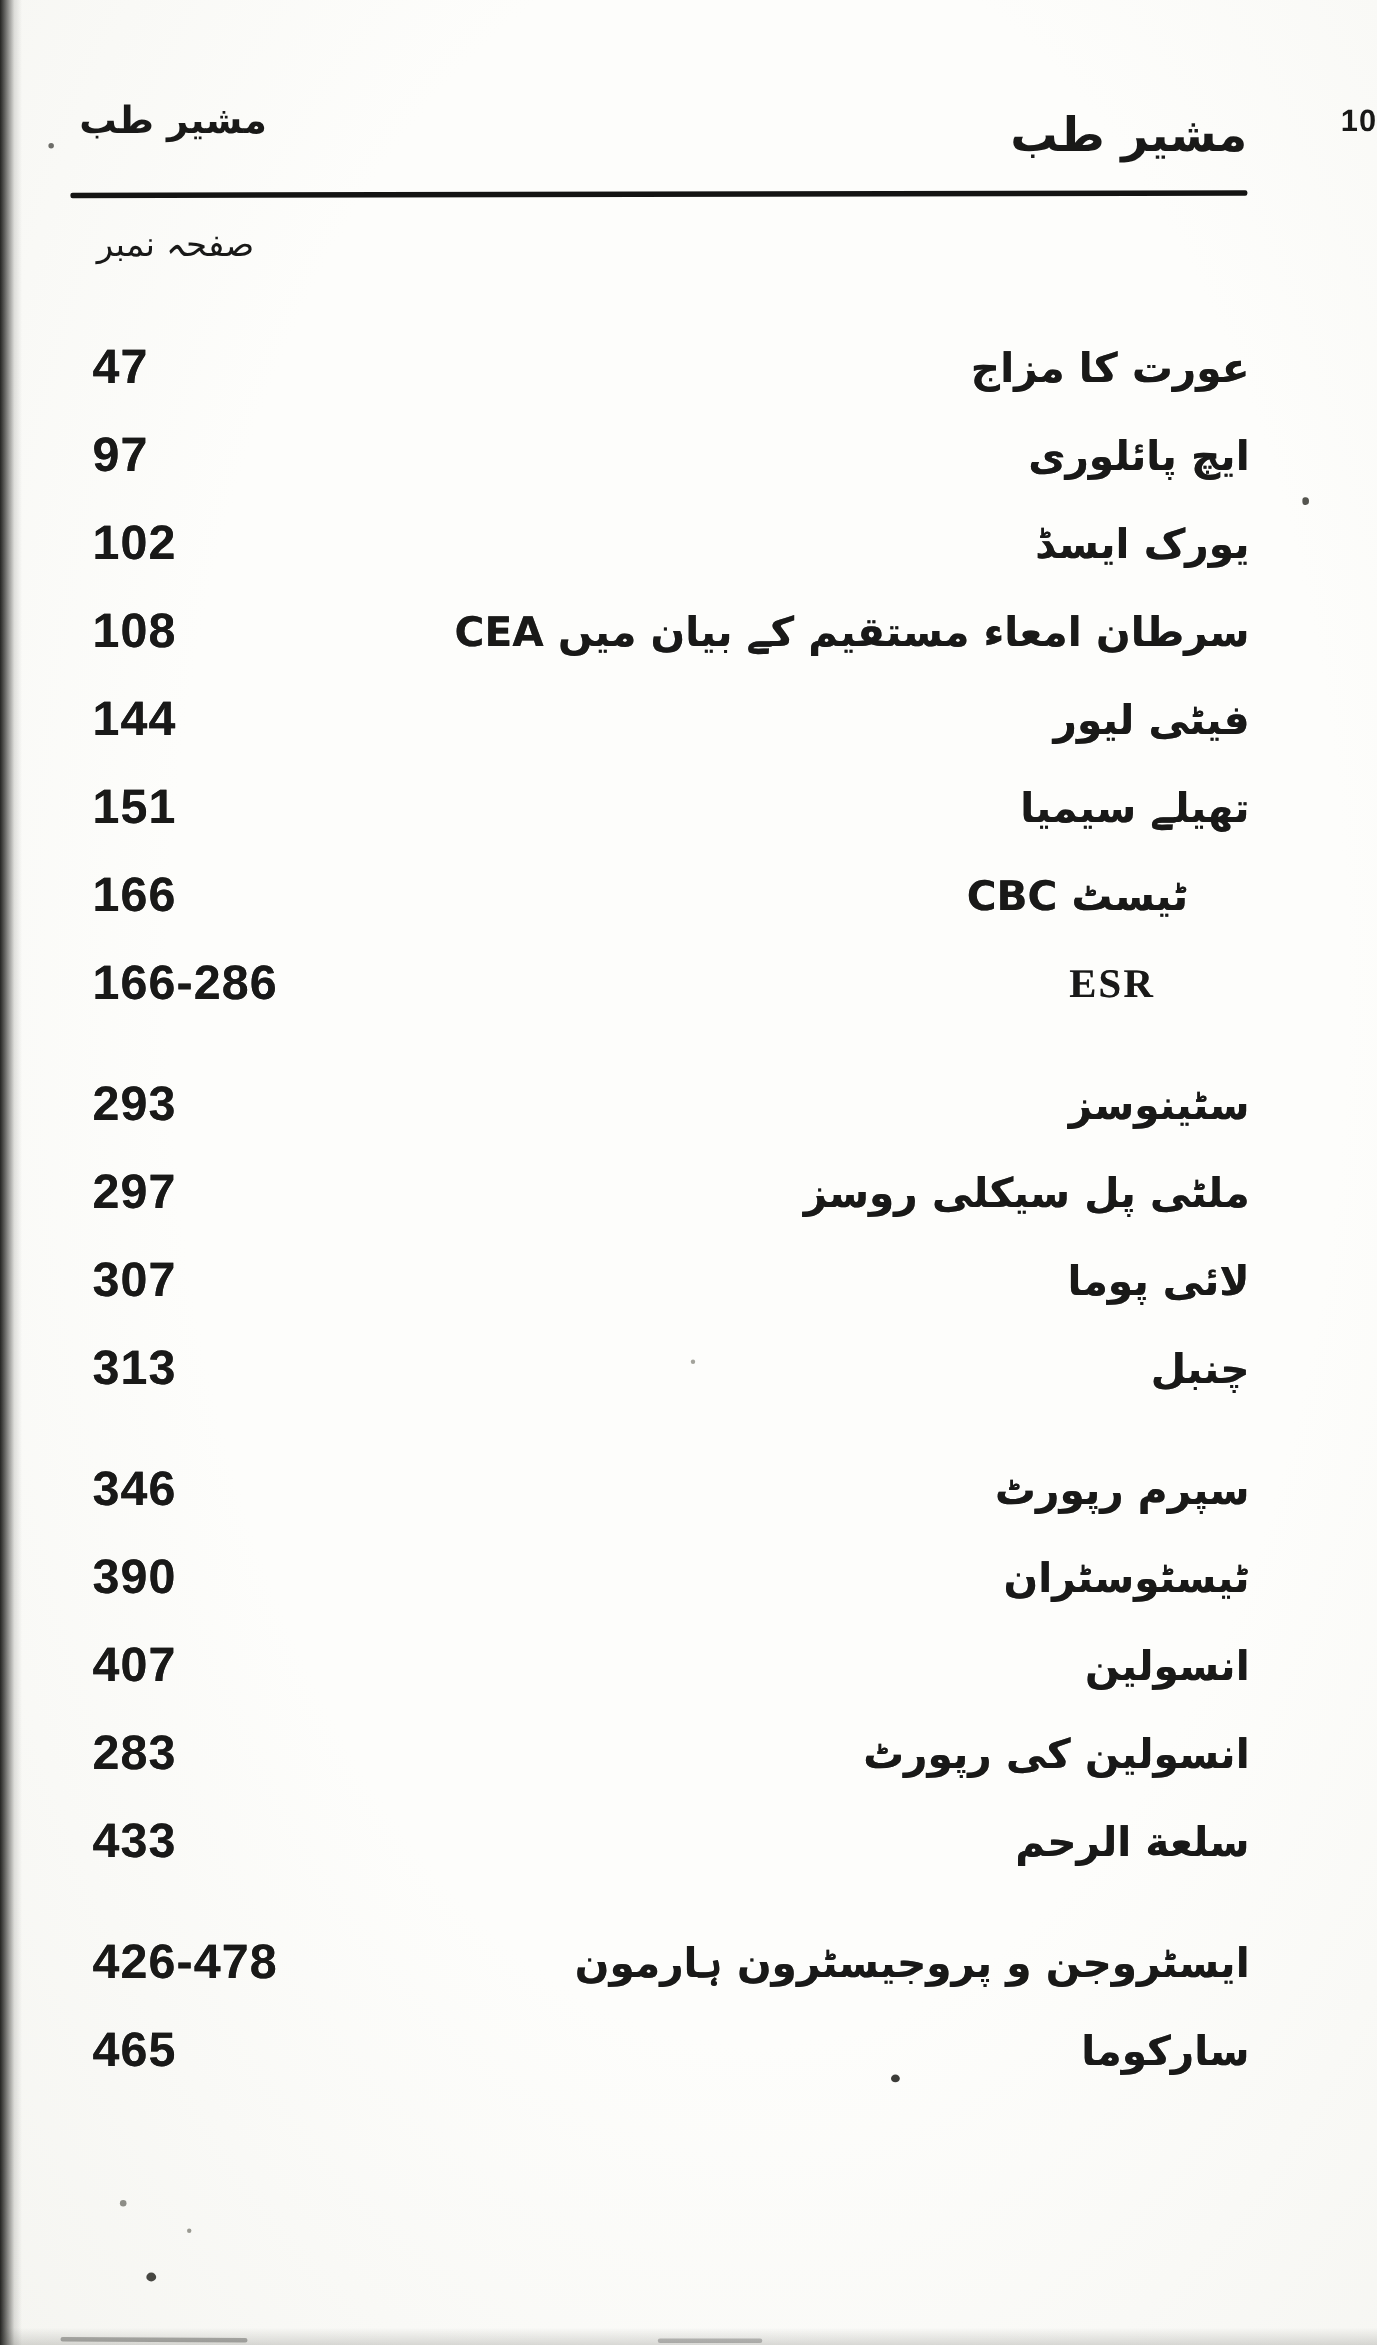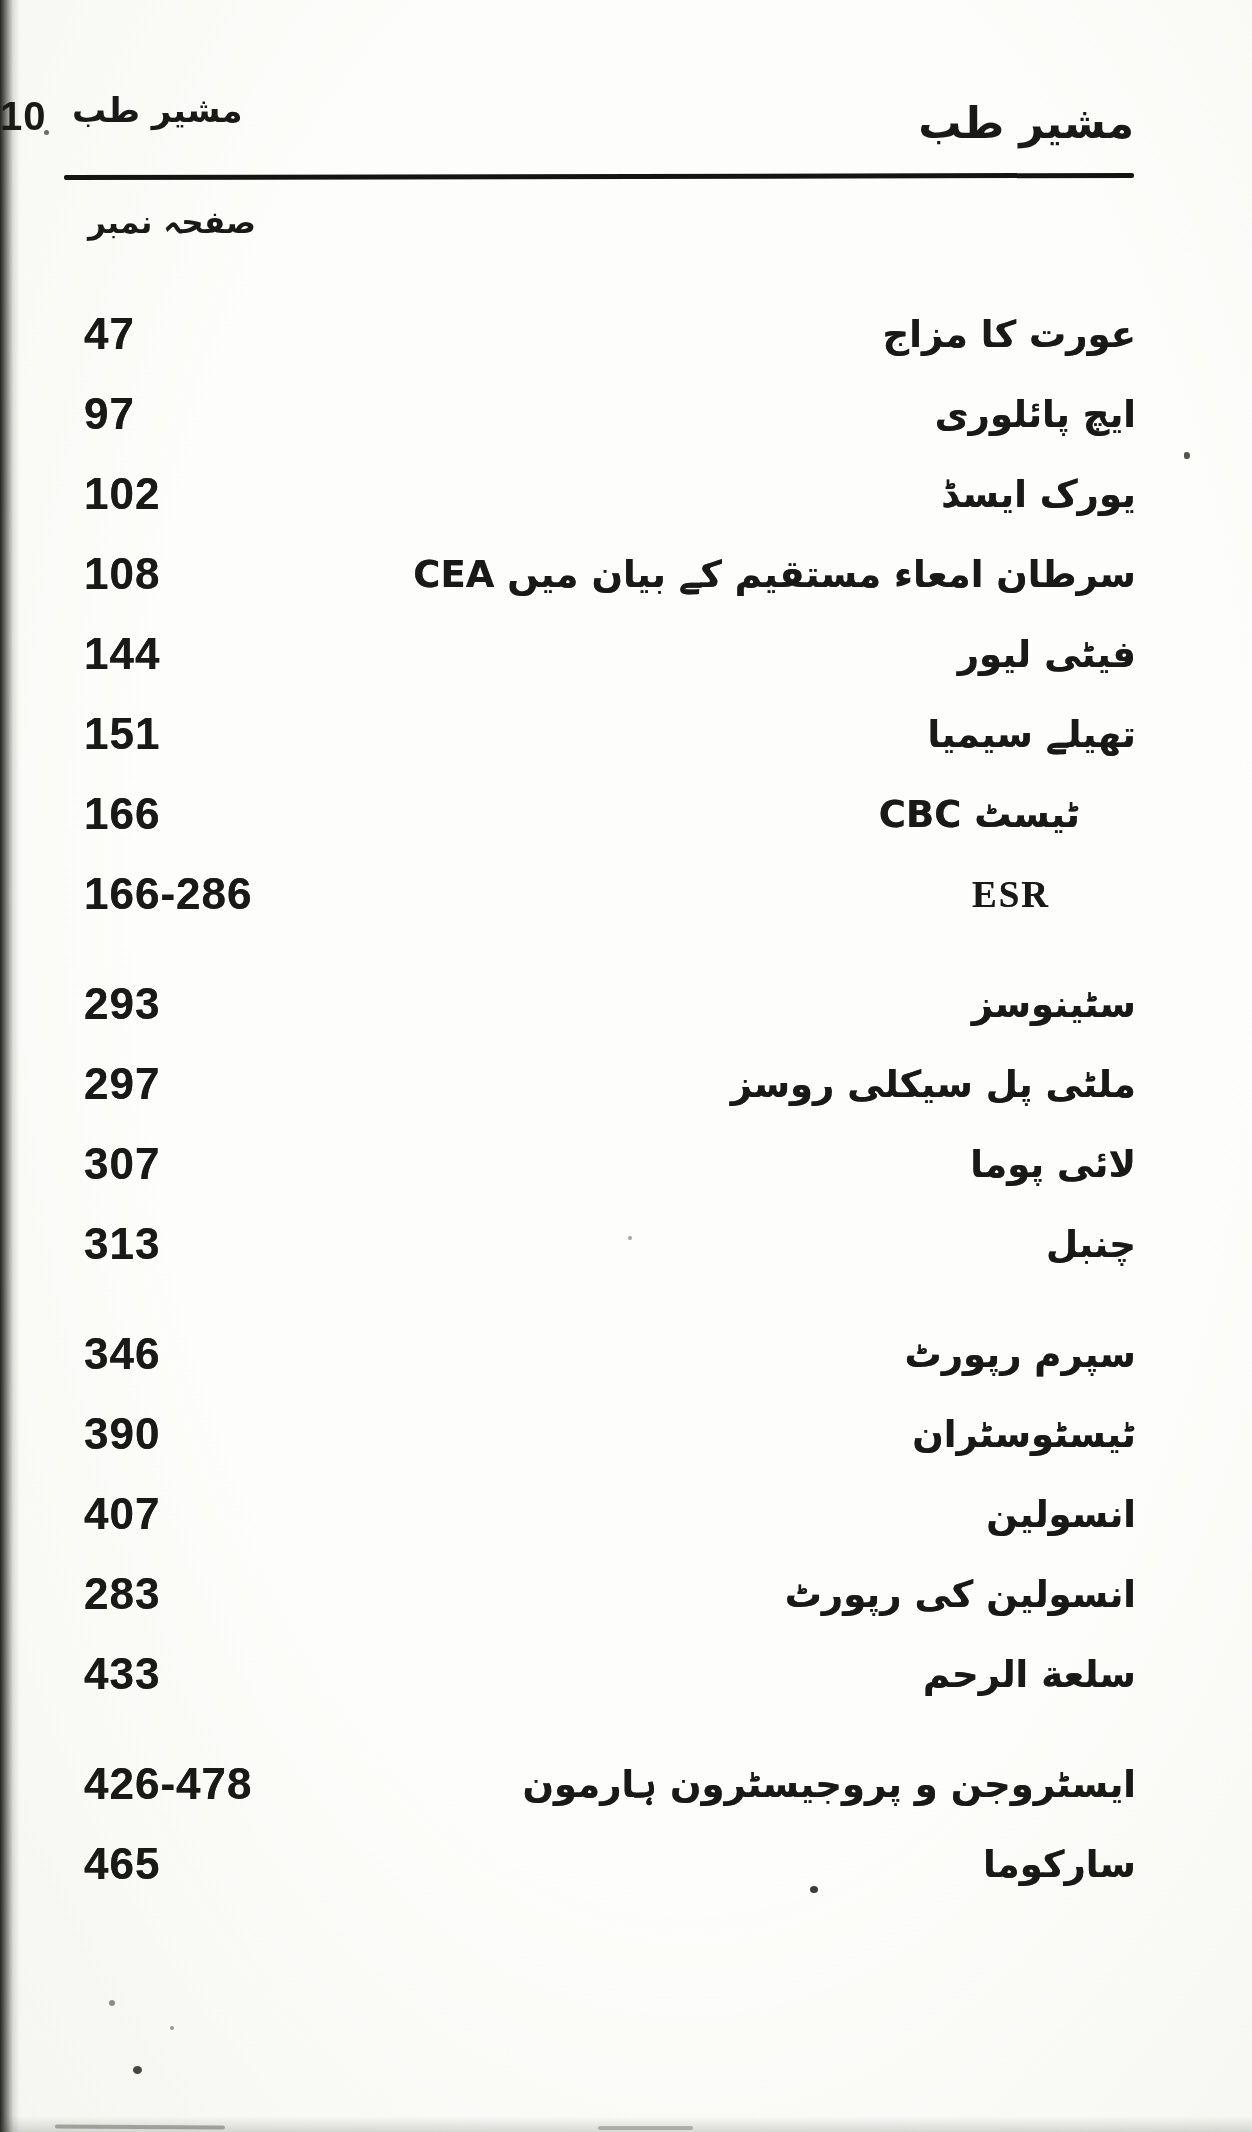--- a/index.html
+++ b/index.html
@@ -14,25 +14,25 @@
     background:linear-gradient(to right, rgba(18,18,16,.92) 0%, rgba(45,45,42,.55) 35%, rgba(95,95,90,.18) 65%, rgba(0,0,0,0) 100%);
   }
   .bottom-shade{
     position:absolute;left:0;bottom:0;width:100%;height:16px;
     background:linear-gradient(to bottom, rgba(0,0,0,0), rgba(60,60,54,.18));
   }
   .bottom-mark-a{position:absolute;bottom:3px;left:55px;width:170px;height:4px;border-radius:2px;background:rgba(40,40,38,.35);transform:rotate(.3deg);}
   .bottom-mark-b{position:absolute;bottom:2px;left:598px;width:95px;height:4px;border-radius:2px;background:rgba(40,40,38,.28);}
   
   .h-left{position:absolute;left:72px;top:90px;font-size:34px;font-weight:bold;direction:rtl;}
-  .h-center{position:absolute;left:0;right:0;top:94px;text-align:left;
-    font-family:"Liberation Sans",sans-serif;font-weight:700;font-size:40px;letter-spacing:1px;}
+  .h-center{position:absolute;left:0;right:0;top:94px;text-align:right;
+    font-family:"Liberation Sans",sans-serif;font-weight:700;font-size:28px;letter-spacing:1px;}
   .h-right{position:absolute;right:118px;top:98px;font-size:43px;font-weight:bold;direction:rtl;}
   .header-rule{position:absolute;left:64px;top:174px;width:1070px;height:5px;background:#141413;border-radius:2px;transform:rotate(-.12deg);}
-  .col-label{position:absolute;left:88px;top:204px;font-size:31px;font-weight:700;direction:rtl;}
+  .col-label{position:absolute;left:88px;top:204px;font-size:31px;font-weight:400;direction:rtl;}
   
   .toc{position:absolute;top:294px;left:0;right:0;padding:0 116px 0 84px;display:flex;flex-direction:column;}
   .row{height:80px;display:flex;align-items:center;justify-content:space-between;}
   .row:nth-child(9),.row:nth-child(13),.row:nth-child(18){margin-top:30px;}
   .pagenum{font-family:"Liberation Sans",sans-serif;font-weight:700;font-size:44px;letter-spacing:1px;
     text-shadow:0 0 .6px rgba(0,0,0,.75);}
   .title{font-size:37px;font-weight:bold;direction:rtl;text-align:left;
     text-shadow:0 0 .5px rgba(0,0,0,.6);}
   .title.latin{font-family:Liberation Serif, serif;font-weight:700;font-size:37px;letter-spacing:2px;margin-right:86px;}
   .row:nth-child(7) .title{margin-right:56px;}

